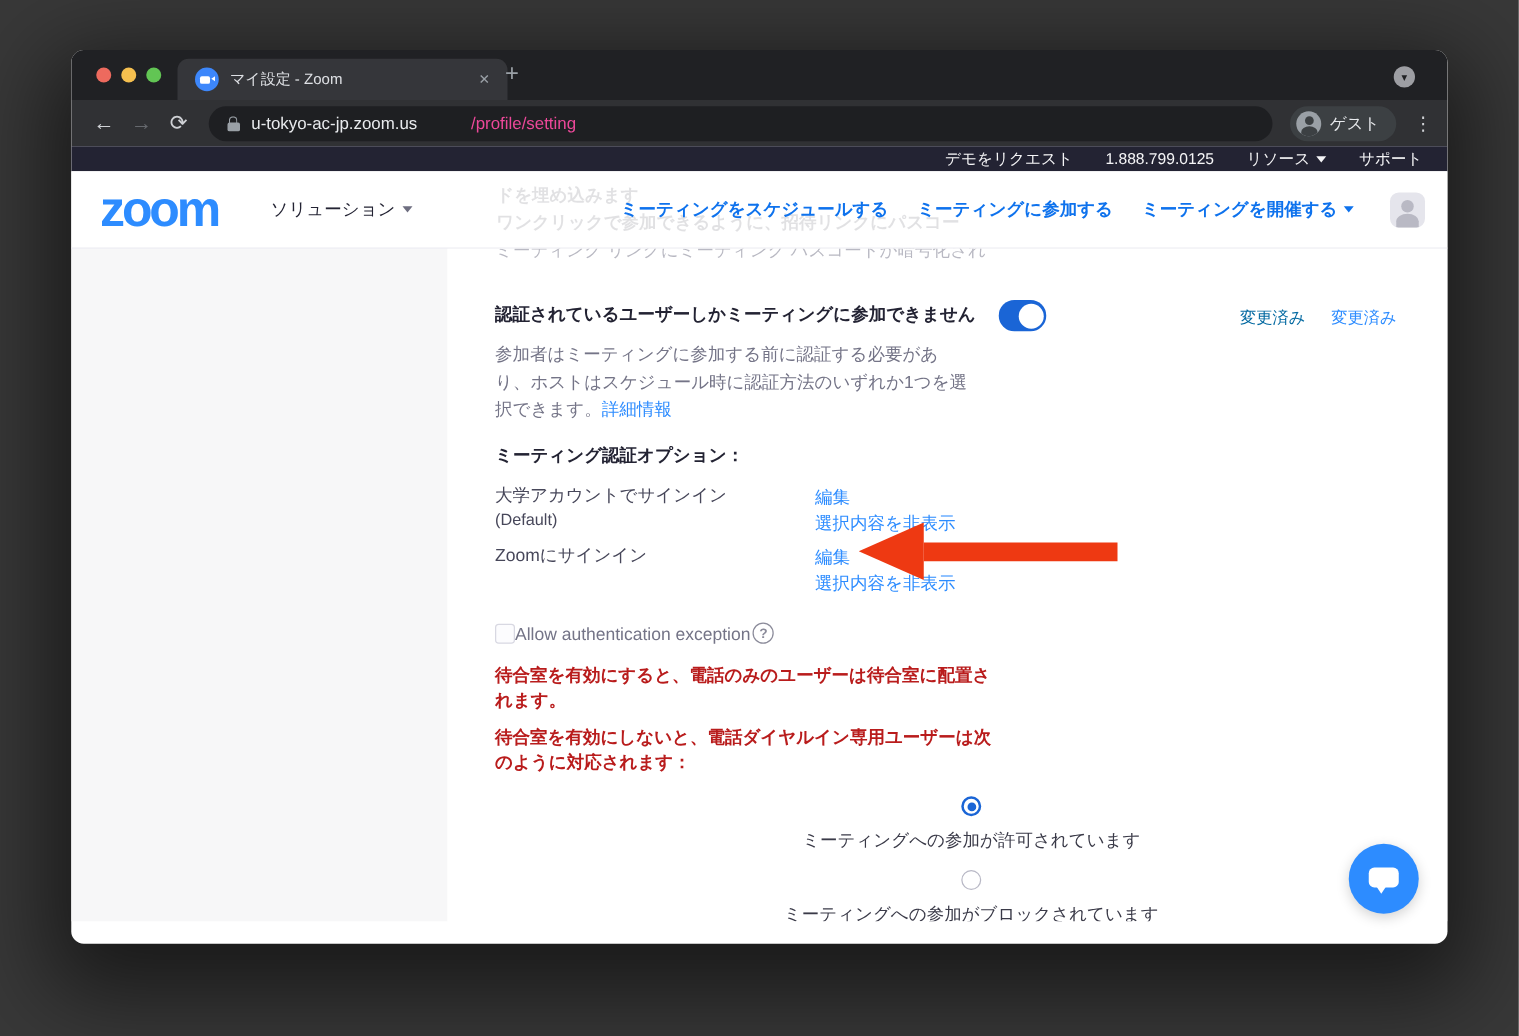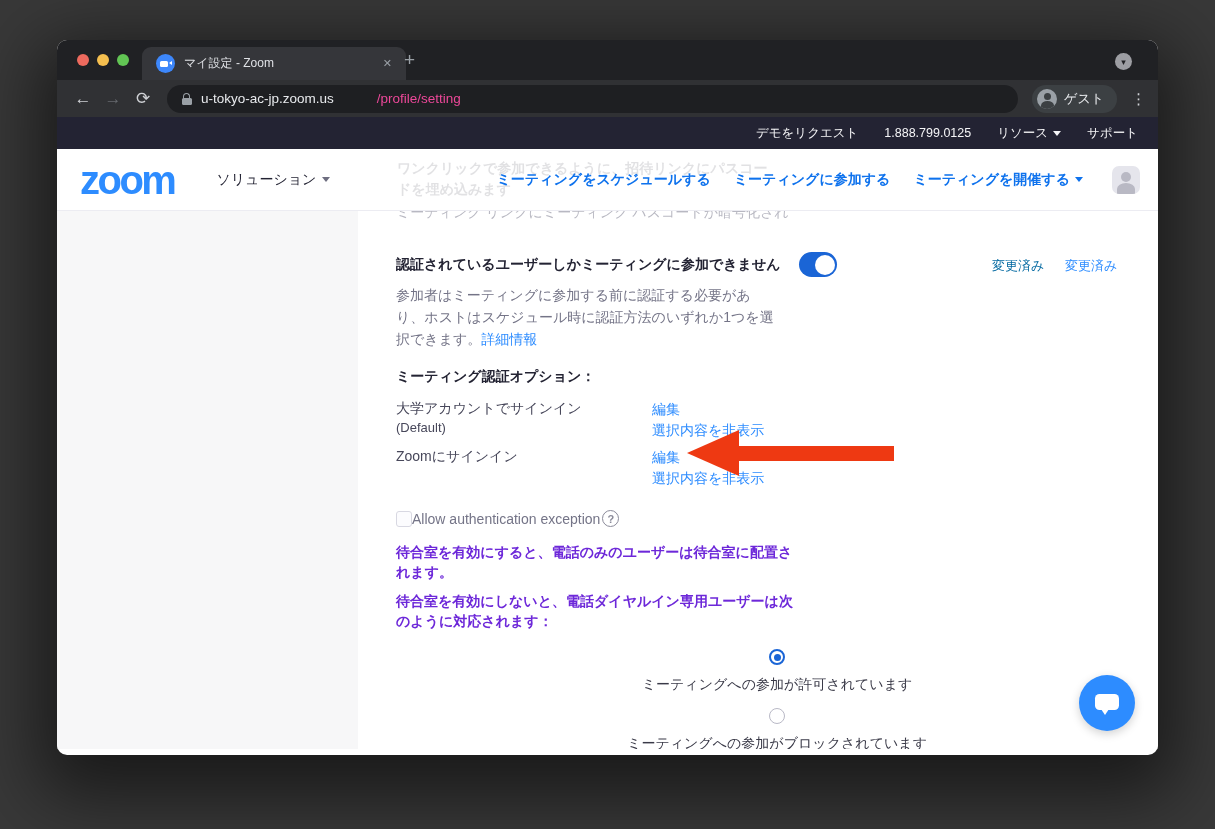--- a/index.html
+++ b/index.html
@@ -46,21 +46,21 @@
   .url { font-size:13.5px; color:#e8eaed; white-space:nowrap; }
   .url .path { color:#ec4899;margin-left:43px; }
   .guestpill { height:28px; background:#3c4043; border-radius:14px; display:flex; align-items:center;
     gap:7px; padding:0 13px 0 5px; margin-left:8px; }
   .guest-avatar { width:20px; height:20px; border-radius:50%; background:#9aa0a6; position:relative; overflow:hidden; }
   .guest-avatar .head{position:absolute; left:6.5px; top:4px; width:7px; height:7px; border-radius:50%; background:#3c4043;}
   .guest-avatar .bod{position:absolute; left:3.5px; top:12px; width:13px; height:9px; border-radius:50% 50% 0 0; background:#3c4043;}
   .guest-label { color:#e8eaed; font-size:13px; }
   .menu-dots { color:#cfd1d5; font-size:15px; margin-left:8px; letter-spacing:0; }
   
-  .topbar { height:32px; background:#232333; display:flex; align-items:center; justify-content:flex-end;
+  .topbar { height:20px; background:#232333; display:flex; align-items:center; justify-content:flex-end;
     gap:26px; padding-right:20px; }
   .topbar a { color:#f5f5f7; font-size:12.5px; text-decoration:none; display:flex; align-items:center; gap:5px; }
   .caret { width:0; height:0; border-left:4px solid transparent; border-right:4px solid transparent;
     border-top:5px solid currentColor; display:inline-block; }
   
   .siteheader { height:62px; background:#fff; border-bottom:1px solid #ececf2; display:flex; align-items:center;
     padding:0 18px 0 23px; position:relative; overflow:hidden; }
   .ghost-layer { position:absolute; left:340px; top:9px; opacity:.13; pointer-events:none; }
   .ghost-layer div { font-size:14px; font-weight:bold; color:#232333; line-height:21px; }
   .logo { font-size:40px; font-weight:800; color:#2d8cff; letter-spacing:-2.5px; line-height:1; position:relative; }
@@ -94,21 +94,21 @@
   .opt-links a { font-size:14px; line-height:20px; color:#2d8cff; text-decoration:none; }
   .red-arrow { position:absolute; left:329px; top:219px; display:flex; align-items:center; }
   .red-arrow .head { width:0; height:0; border-top:23px solid transparent; border-bottom:23px solid transparent;
     border-right:52px solid #ee3912; }
   .red-arrow .shaft { width:155px; height:15px; background:#ee3912; }
   .checkbox-row { margin-top:22px; display:flex; align-items:center; }
   .checkbox { width:16px; height:16px; border:1px solid #d8d8e2; border-radius:3px; background:#fcfcfe; }
   .checkbox-label { font-size:14px; color:#747487; }
   .help { width:17px; height:17px; border:1.5px solid #8b8b9a; border-radius:50%; color:#8b8b9a;
     font-size:11px; font-weight:bold; display:flex; align-items:center; justify-content:center; margin-left:2px; }
-  .boldpara { margin-top:15px; max-width:402px; font-size:14px; font-weight:bold; color:#6d28d9; line-height:20px; }
+  .boldpara { margin-top:15px; max-width:402px; font-size:14px; font-weight:bold; color:#b91c1c; line-height:20px; }
   .boldpara.second { margin-top:9px; }
   .radio-row { margin-top:18px; display:flex; align-items:center; gap:11px;flex-direction:column; }
   .radio-row + .radio-row { margin-top:14px; }
   .radio { width:16px; height:16px; border-radius:50%; border:1px solid #b9b9c6; background:#fff; flex:none; position:relative; }
   .radio.selected { border:2px solid #1a65d6; }
   .radio.selected::after { content:""; position:absolute; left:2.5px; top:2.5px; width:7px; height:7px;
     border-radius:50%; background:#1a65d6; }
   .radio-label { font-size:14px; color:#3a3a48; }
   
   .chatfab { position:absolute; left:1022px; top:635px; width:56px; height:56px; border-radius:50%;
@@ -166,22 +166,22 @@
     <a>1.888.799.0125</a>
     <a>
         <span>リソース</span>
         <span class="caret"></span>
       </a>
     <a>サポート</a>
   </div>
 
   <div class="siteheader">
     <div class="ghost-layer">
+      <div>ドを埋め込みます</div>
       <div>ワンクリックで参加できるように、招待リンクにパスコー</div>
-      <div>ドを埋め込みます</div>
     </div>
     <div class="logo">zoom</div>
     <div class="solutions">
       <span>ソリューション</span>
         <span class="caret"></span>
     </div>
     <div class="sitenav">
       <a>ミーティングをスケジュールする</a>
       <a>ミーティングに参加する</a>
       <a>

